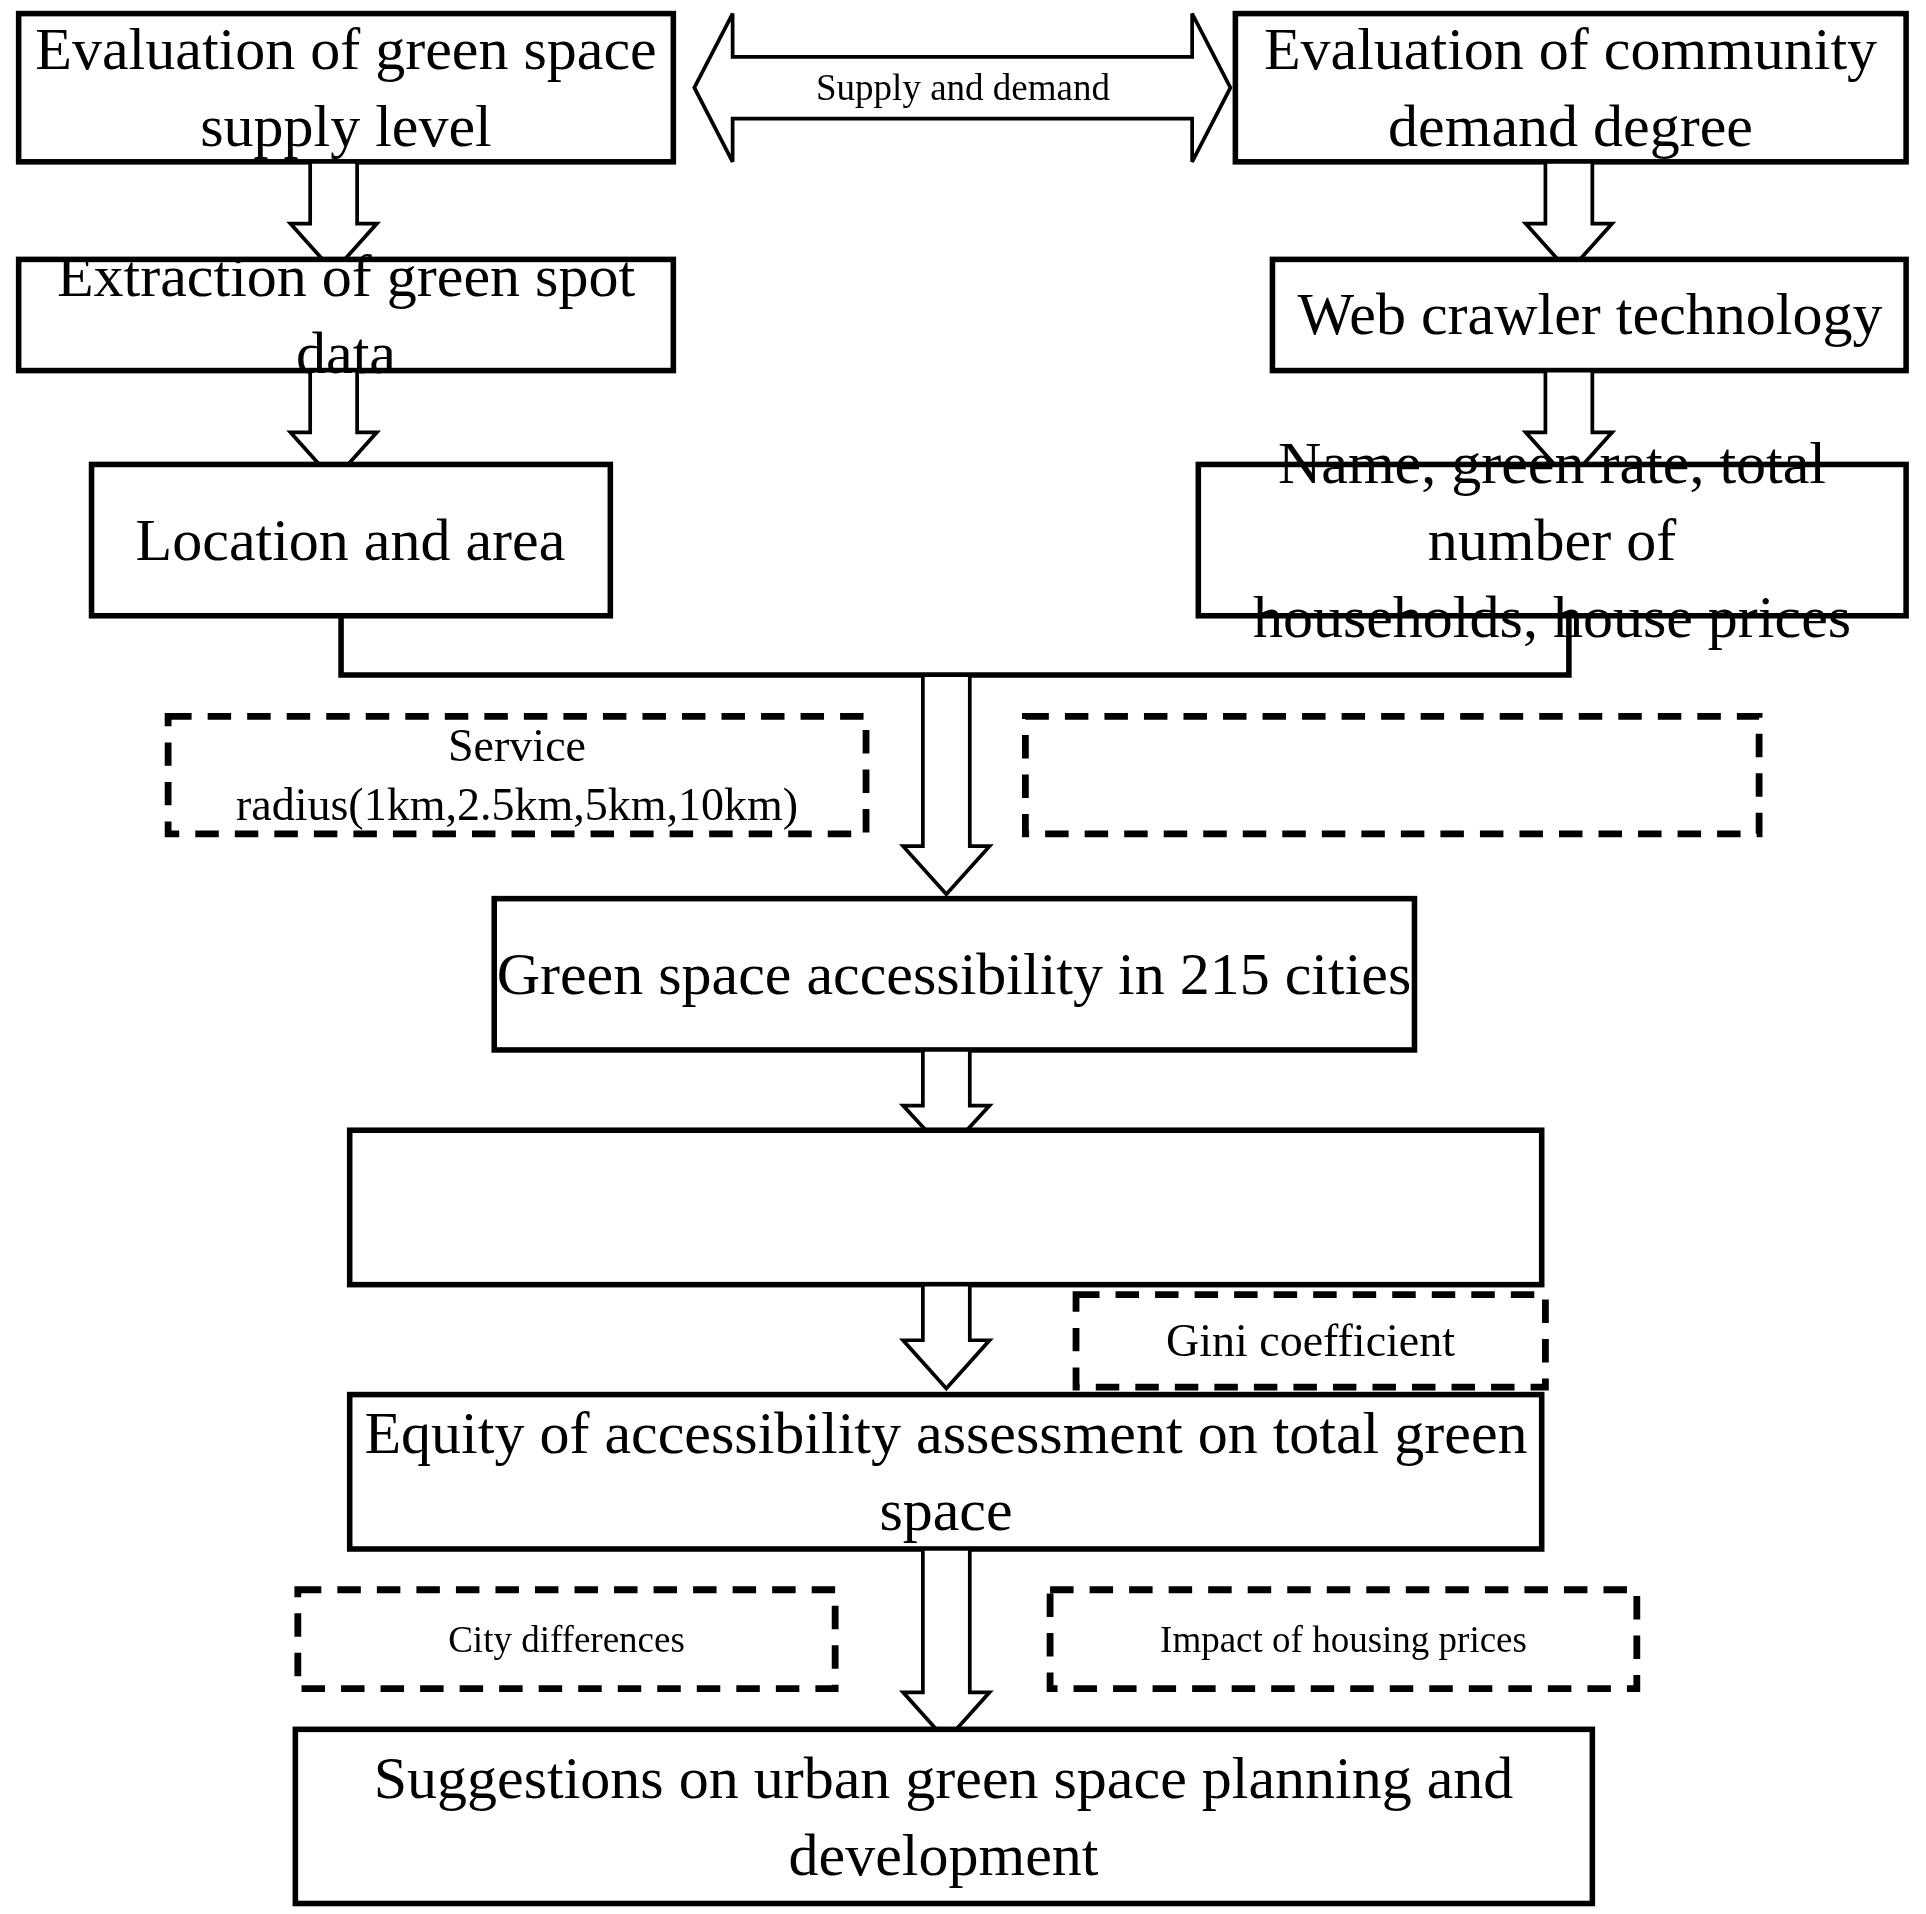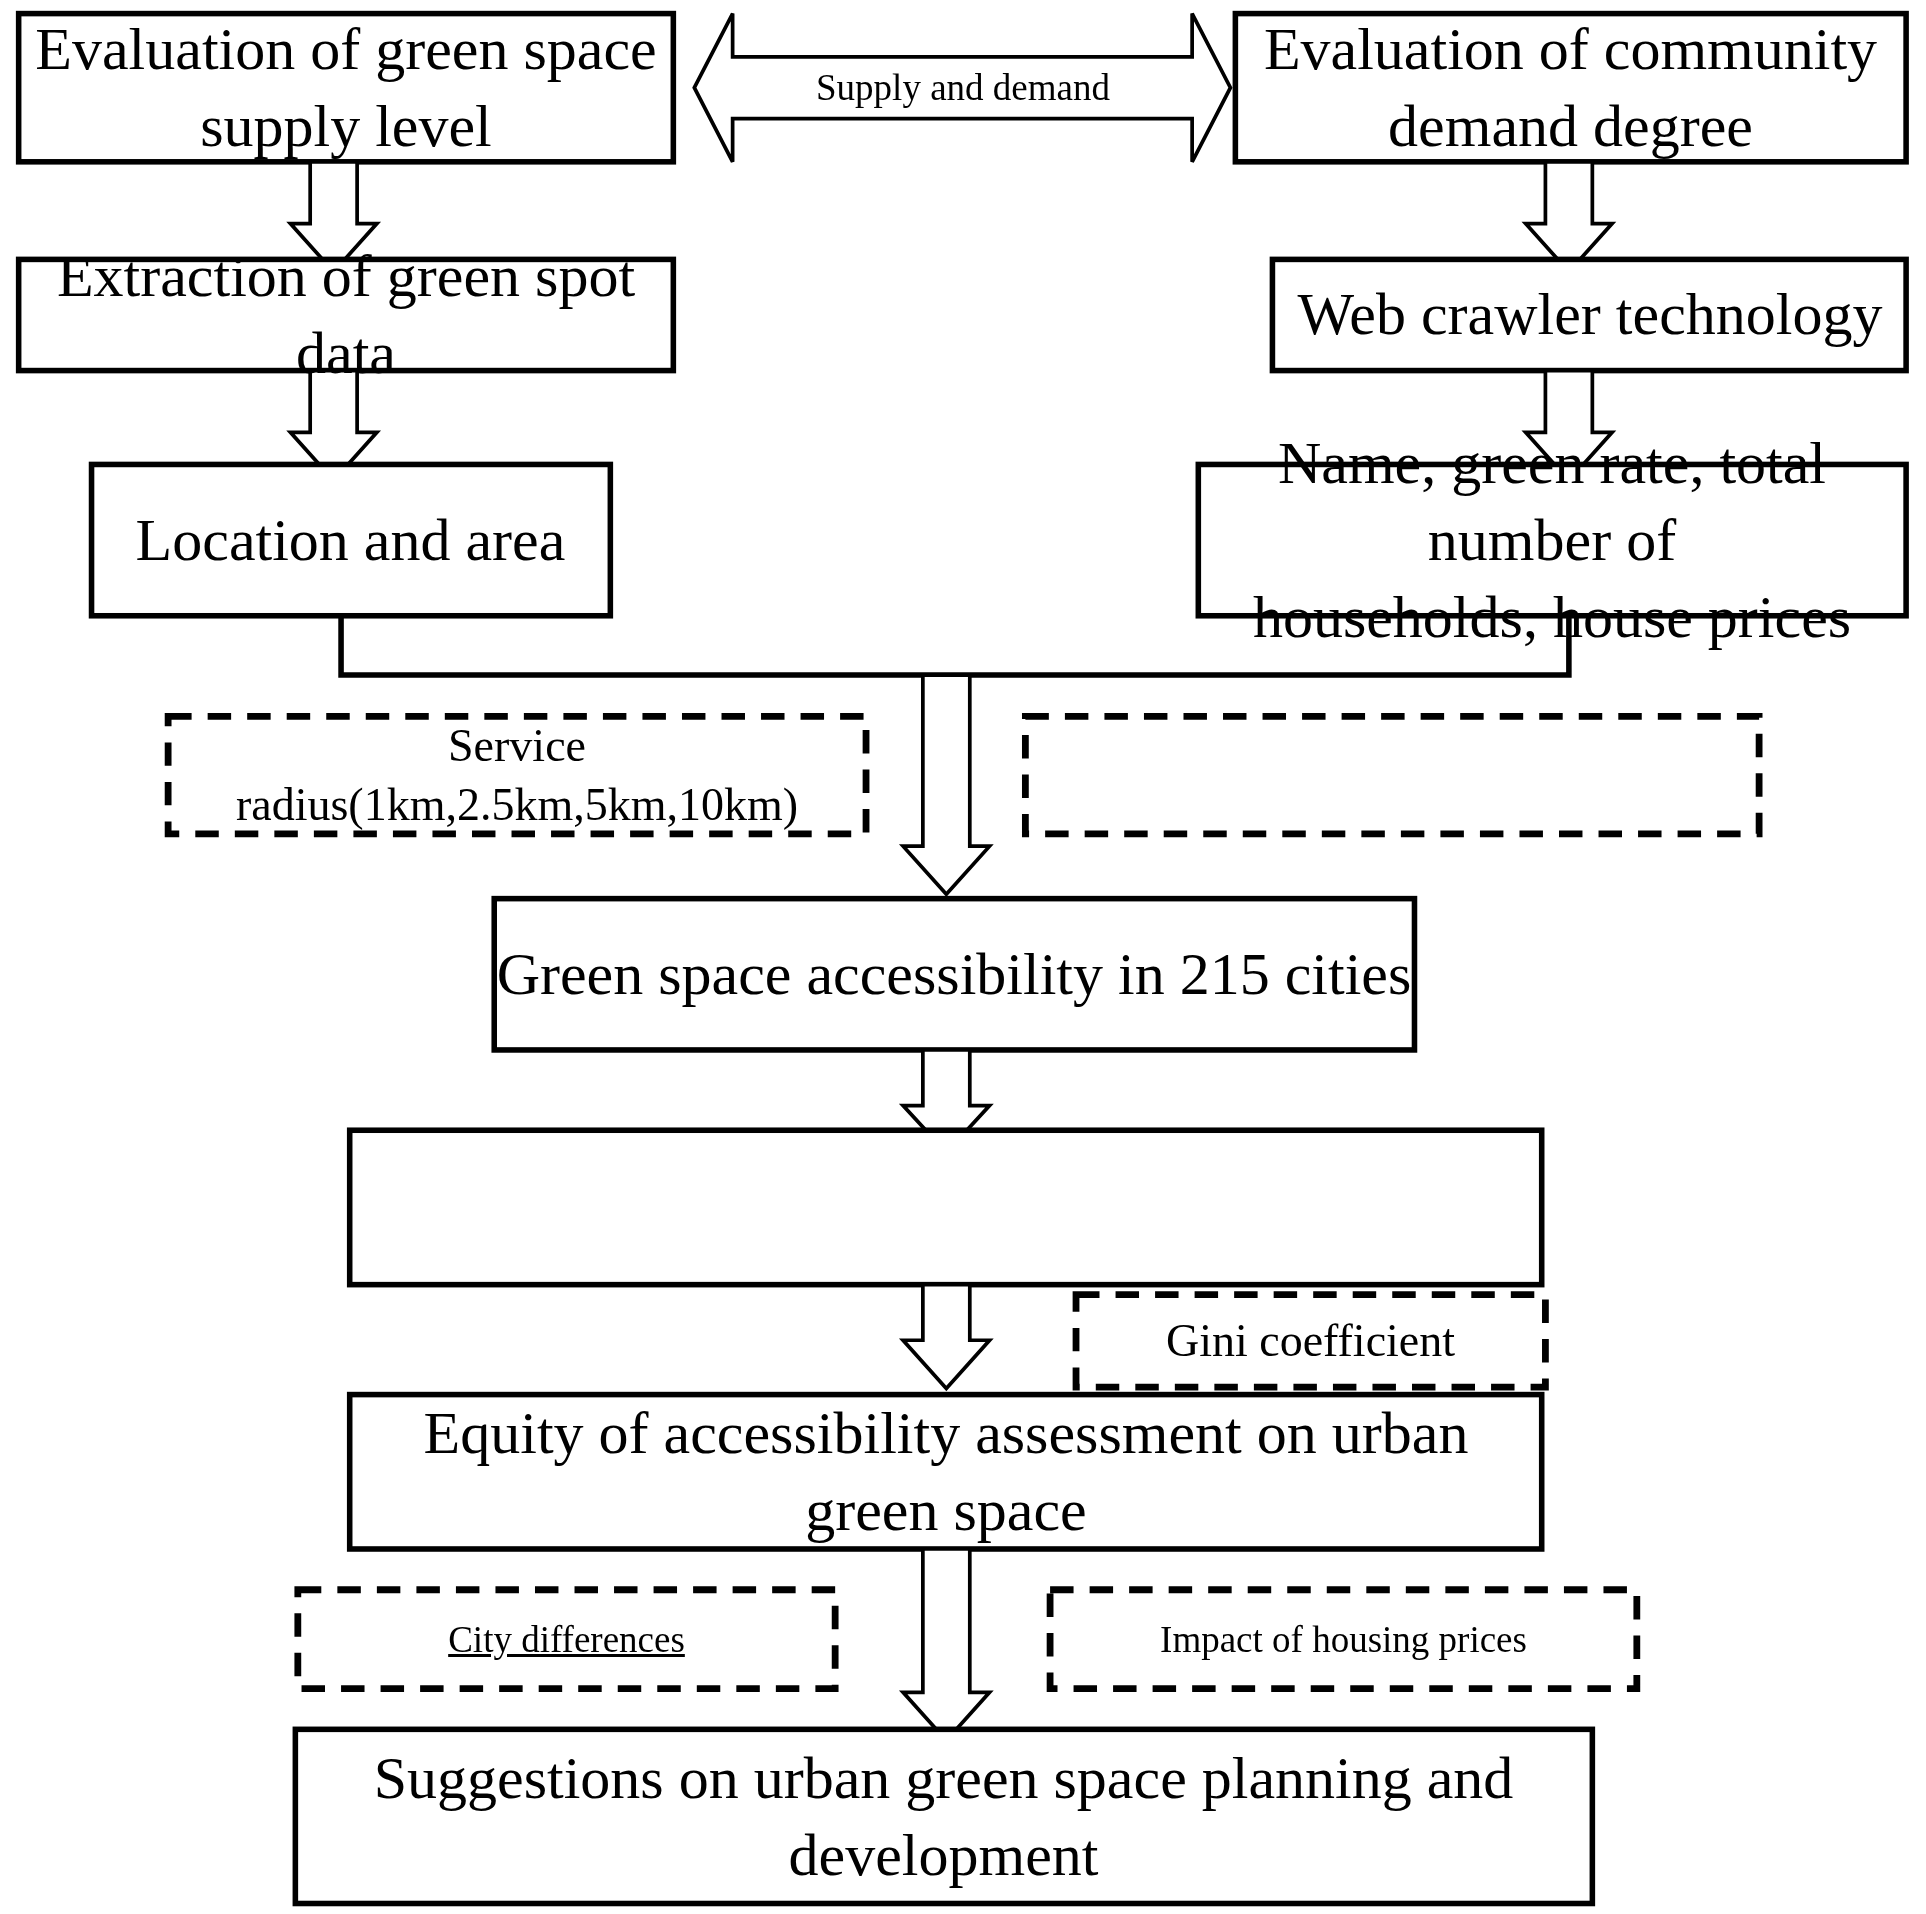--- a/index.html
+++ b/index.html
@@ -132,22 +132,22 @@
 households, house prices</div>
 
   <div class="box-label t-sm" style="left:168px; top:717px; width:698px; height:117px;">Service radius(1km,2.5km,5km,10km)</div>
 
 
   <div class="box-label t-big" style="left:494px; top:899px; width:920px; height:151px;">Green space accessibility in 215 cities</div>
 
 
   <div class="box-label t-sm" style="left:1076px; top:1295px; width:469px; height:93px;">Gini coefficient</div>
 
-  <div class="box-label t-big" style="left:350px; top:1395px; width:1192px; height:154px;">Equity of accessibility assessment on urban green space</div>
+  <div class="box-label t-big" style="left:350px; top:1395px; width:1192px; height:154px;">Equity of accessibility assessment on total green space</div>
 
-  <div class="box-label t-mid" style="left:298px; top:1590px; width:537px; height:99px;text-decoration:underline;">City differences</div>
+  <div class="box-label t-mid" style="left:298px; top:1590px; width:537px; height:99px;">City differences</div>
 
   <div class="box-label t-mid" style="left:1050px; top:1590px; width:587px; height:99px;">Impact of housing prices</div>
 
   <div class="box-label t-big" style="left:295px; top:1730px; width:1297px; height:174px;">Suggestions on urban green space planning and development</div>
 
 </div>
 
 
 </body></html>

